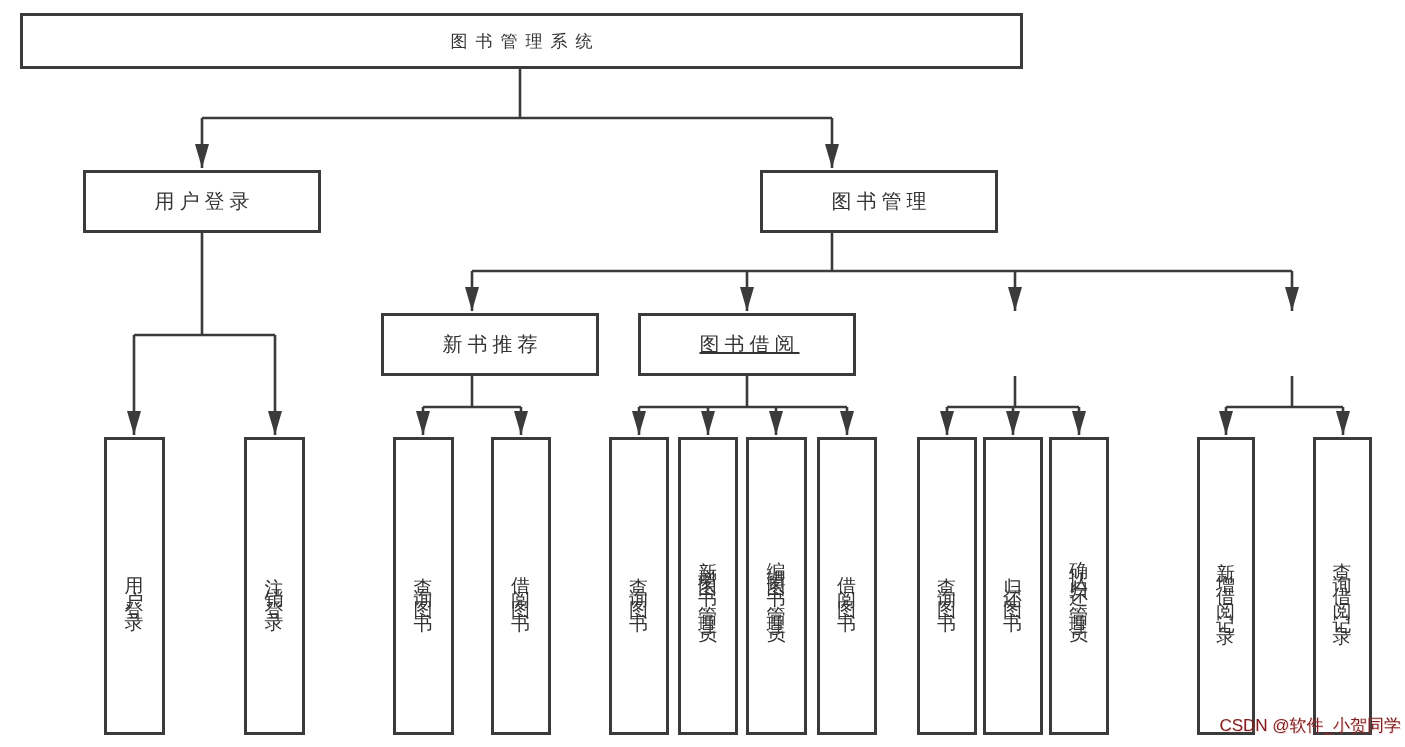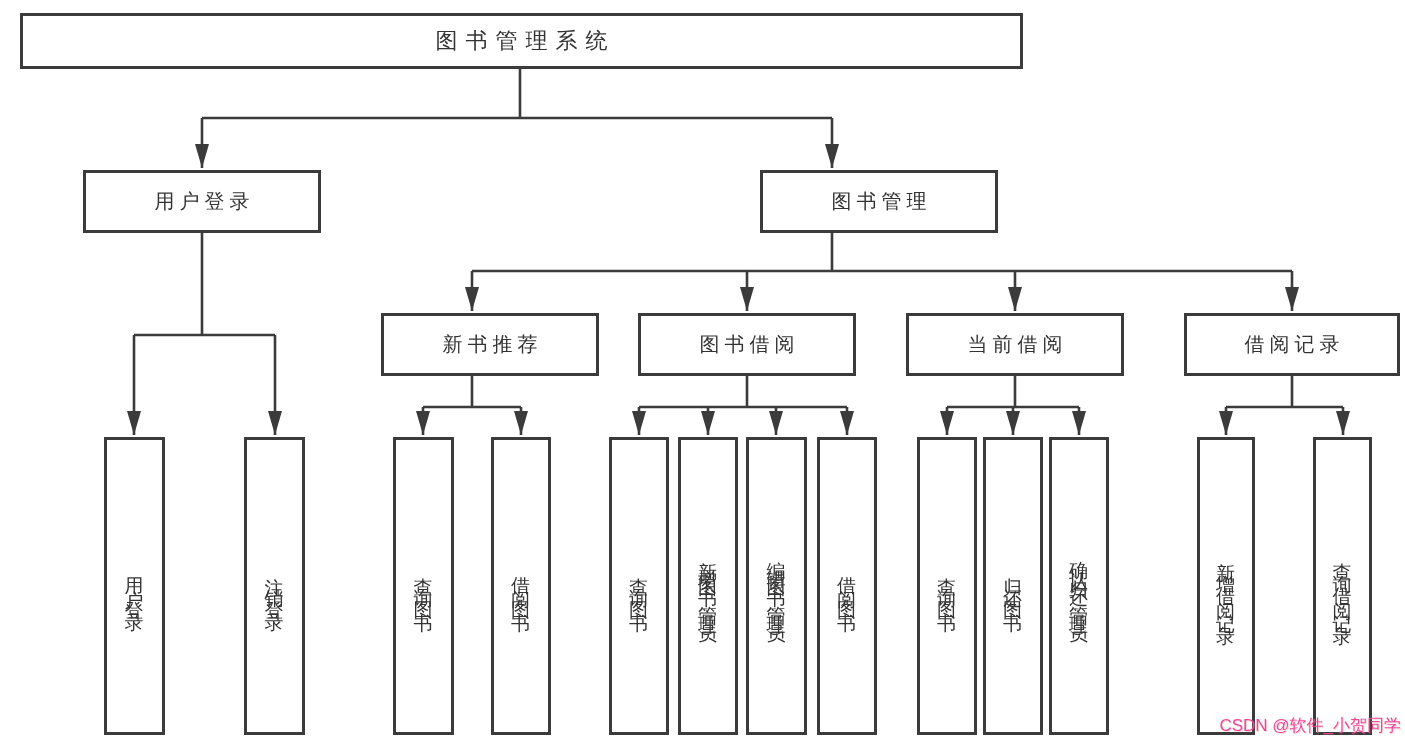--- a/index.html
+++ b/index.html
@@ -20,21 +20,21 @@
     border: 3px solid #3b3b3b;
     display: flex;
     align-items: center;
     justify-content: center;
     z-index: 2;
     font-size: 20px;
     letter-spacing: 5px;
     text-indent: 5px; 
     white-space: nowrap;
   }
-  .node.root { font-size: 22px; letter-spacing: 8px; text-indent: 8px; }
+  .node.root { font-size: 17px; letter-spacing: 8px; text-indent: 8px; }
   .vnode {
     position: absolute;
     box-sizing: border-box;
     background: #ffffff;
     border: 3px solid #3b3b3b;
     display: flex;
     align-items: center;
     justify-content: center;
     z-index: 2;
     font-size: 19px;
@@ -47,21 +47,21 @@
   .ls-lg span { letter-spacing: 12px; }
   .ls-md span { letter-spacing: 13px; }
   .ls-sm span { letter-spacing: 9px;  }
   #watermark {
     position: absolute;
     left: 1186px;
     top: 714px;
     width: 215px;
     z-index: 3;
     font-size: 17px;
-    color: #ec4899;
+    color: #7f1d1d;
     text-shadow: 1px 1px 0 rgba(233, 100, 100, 0.25);
     white-space: nowrap;
     text-align: right;
   }
 </style>
 </head>
 <body>
 
 <div id="stage">
 
@@ -102,23 +102,21 @@
     <line x1="1226" y1="407" x2="1226" y2="435" stroke="#3b3b3b" stroke-width="2.6" marker-end="url(#arw)"></line>
     <line x1="1343" y1="407" x2="1343" y2="435" stroke="#3b3b3b" stroke-width="2.6" marker-end="url(#arw)"></line>
   </svg>
 
   <div class="node root" style="left:20px; top:13px; width:1003px; height:56px;">图书管理系统</div>
 
   <div class="node" style="left:83px; top:170px; width:238px; height:63px;">用户登录</div>
   <div class="node" style="left:713px; top:170px; width:238px; height:63px;margin-left:47px;">图书管理</div>
 
   <div class="node" style="left:363px; top:313px; width:218px; height:63px;margin-left:18px;">新书推荐</div>
-  <div class="node" style="left:638px; top:313px; width:218px; height:63px;">图书借阅</div>
-  <div class="node" style="left:906px; top:313px; width:218px; height:63px;">当前借阅</div>
-  <div class="node" style="left:1184px; top:313px; width:216px; height:63px;">借阅记录</div>
+  <div class="node" style="left:638px; top:313px; width:218px; height:63px;text-decoration:underline;">图书借阅</div>
 
   <div class="vnode ls-lg" style="left:104px; top:437px; width:61px; height:298px;">
     <span>用户登录</span>
     </div>
   <div class="vnode ls-lg" style="left:244px; top:437px; width:61px; height:298px;">
     <span>注销登录</span>
     </div>
 
   <div class="vnode ls-lg" style="left:393px; top:437px; width:61px; height:298px;">
     <span>查询图书</span>

